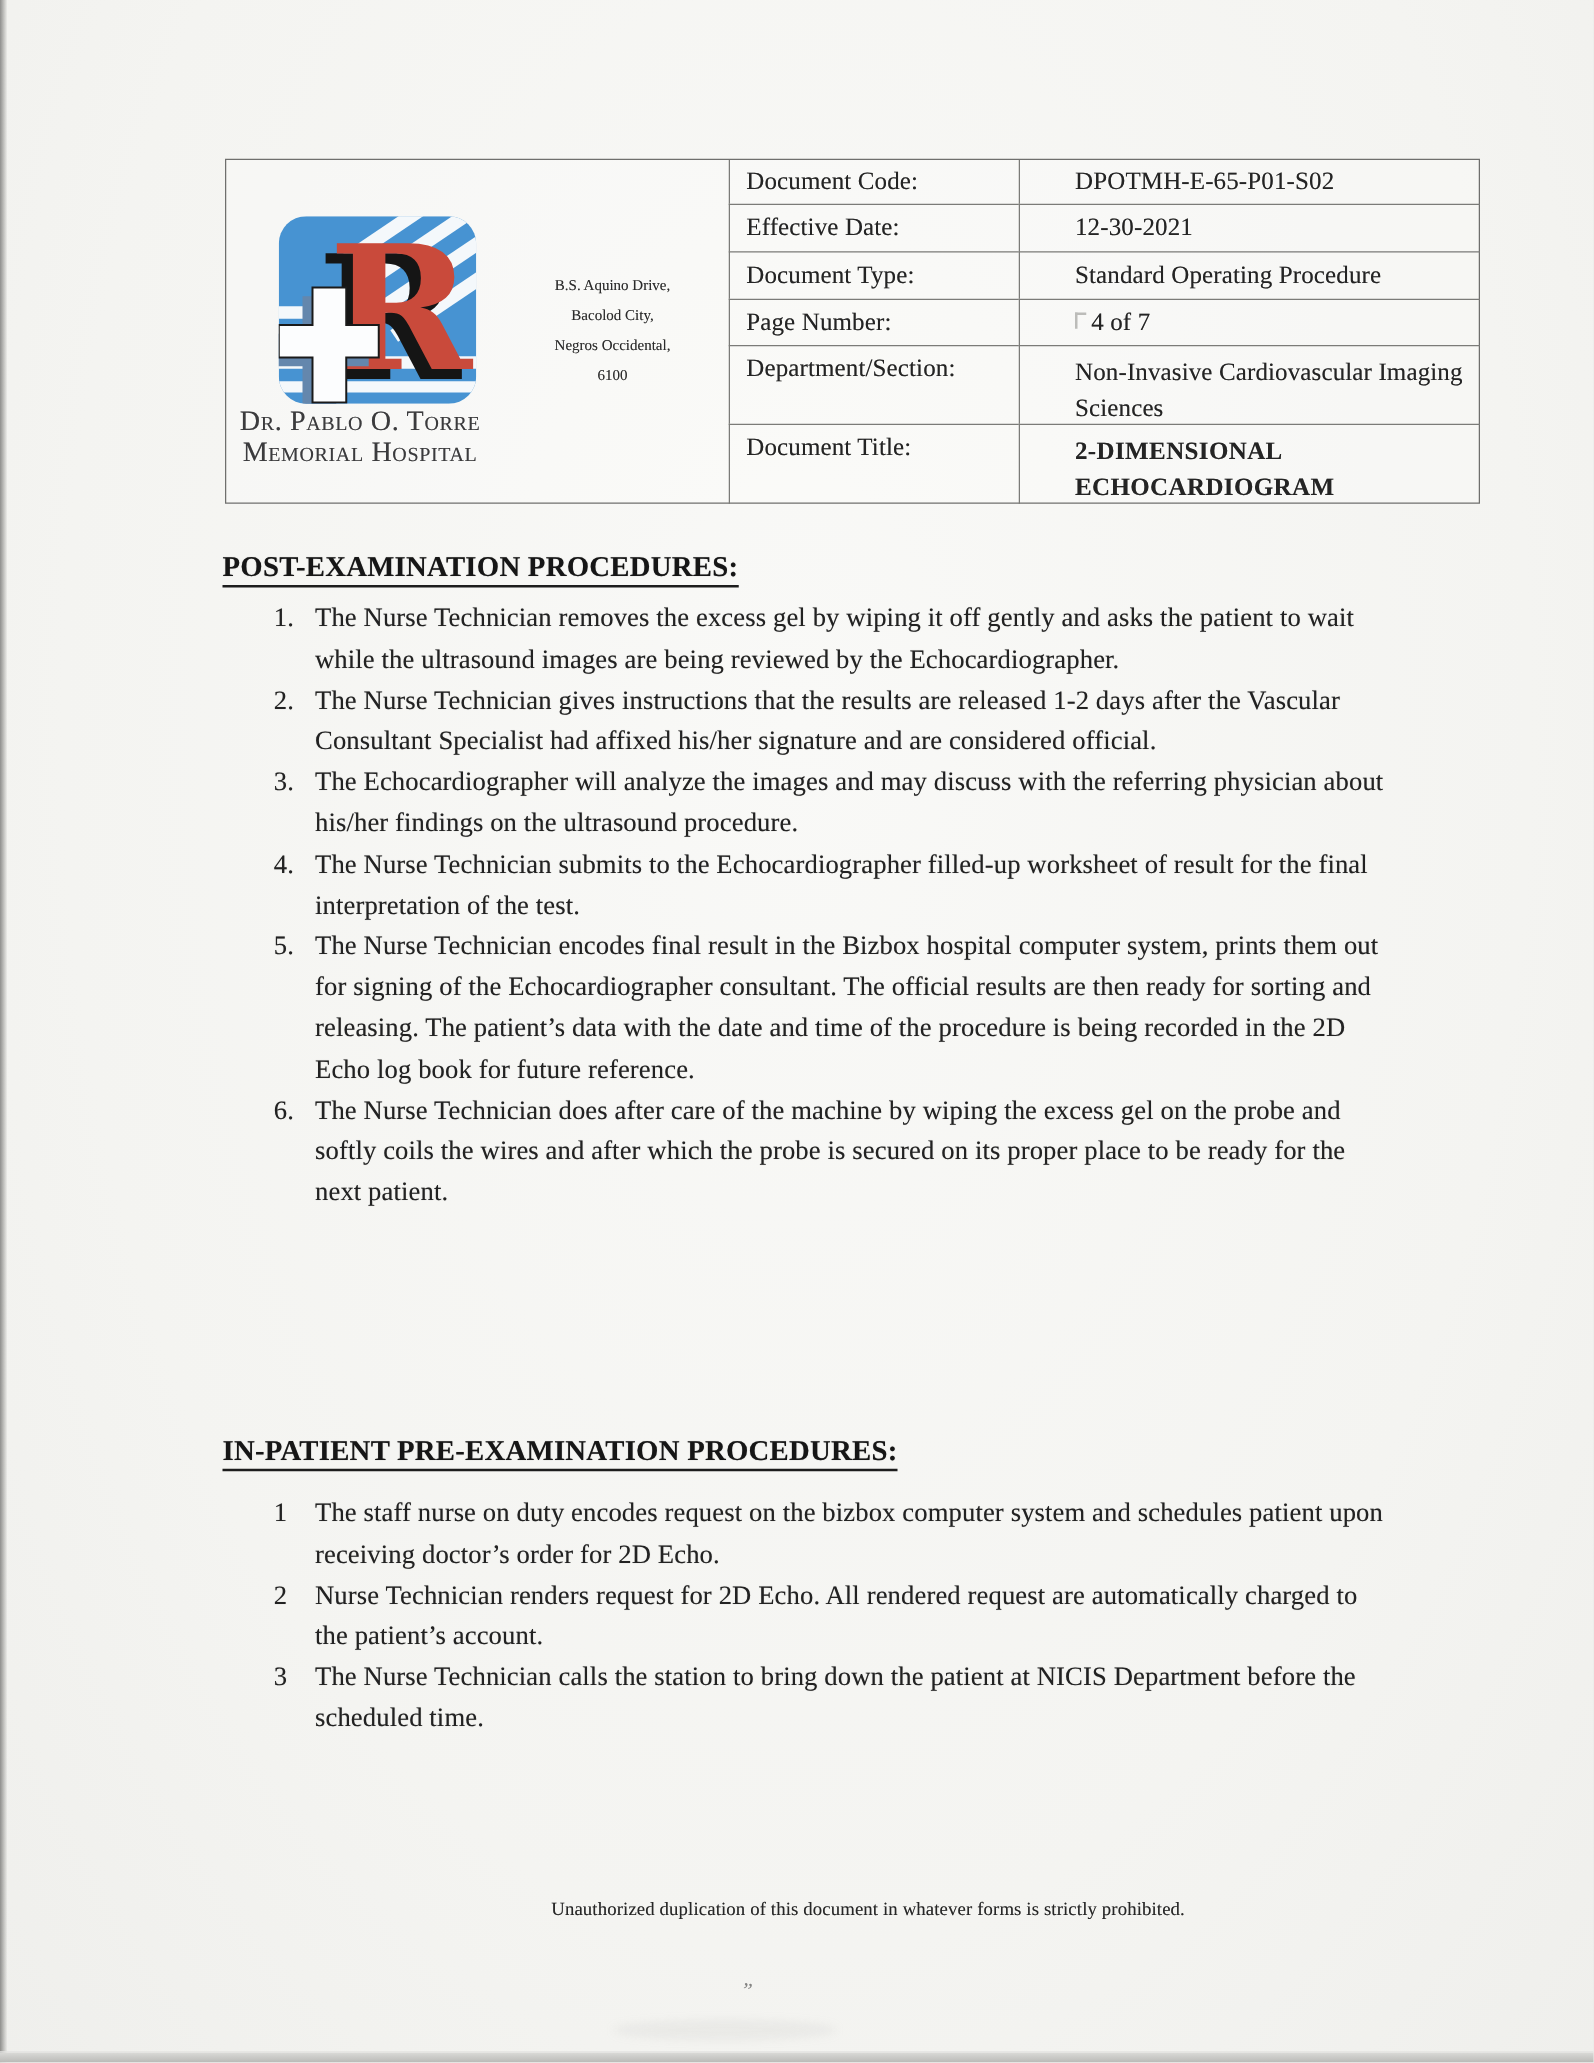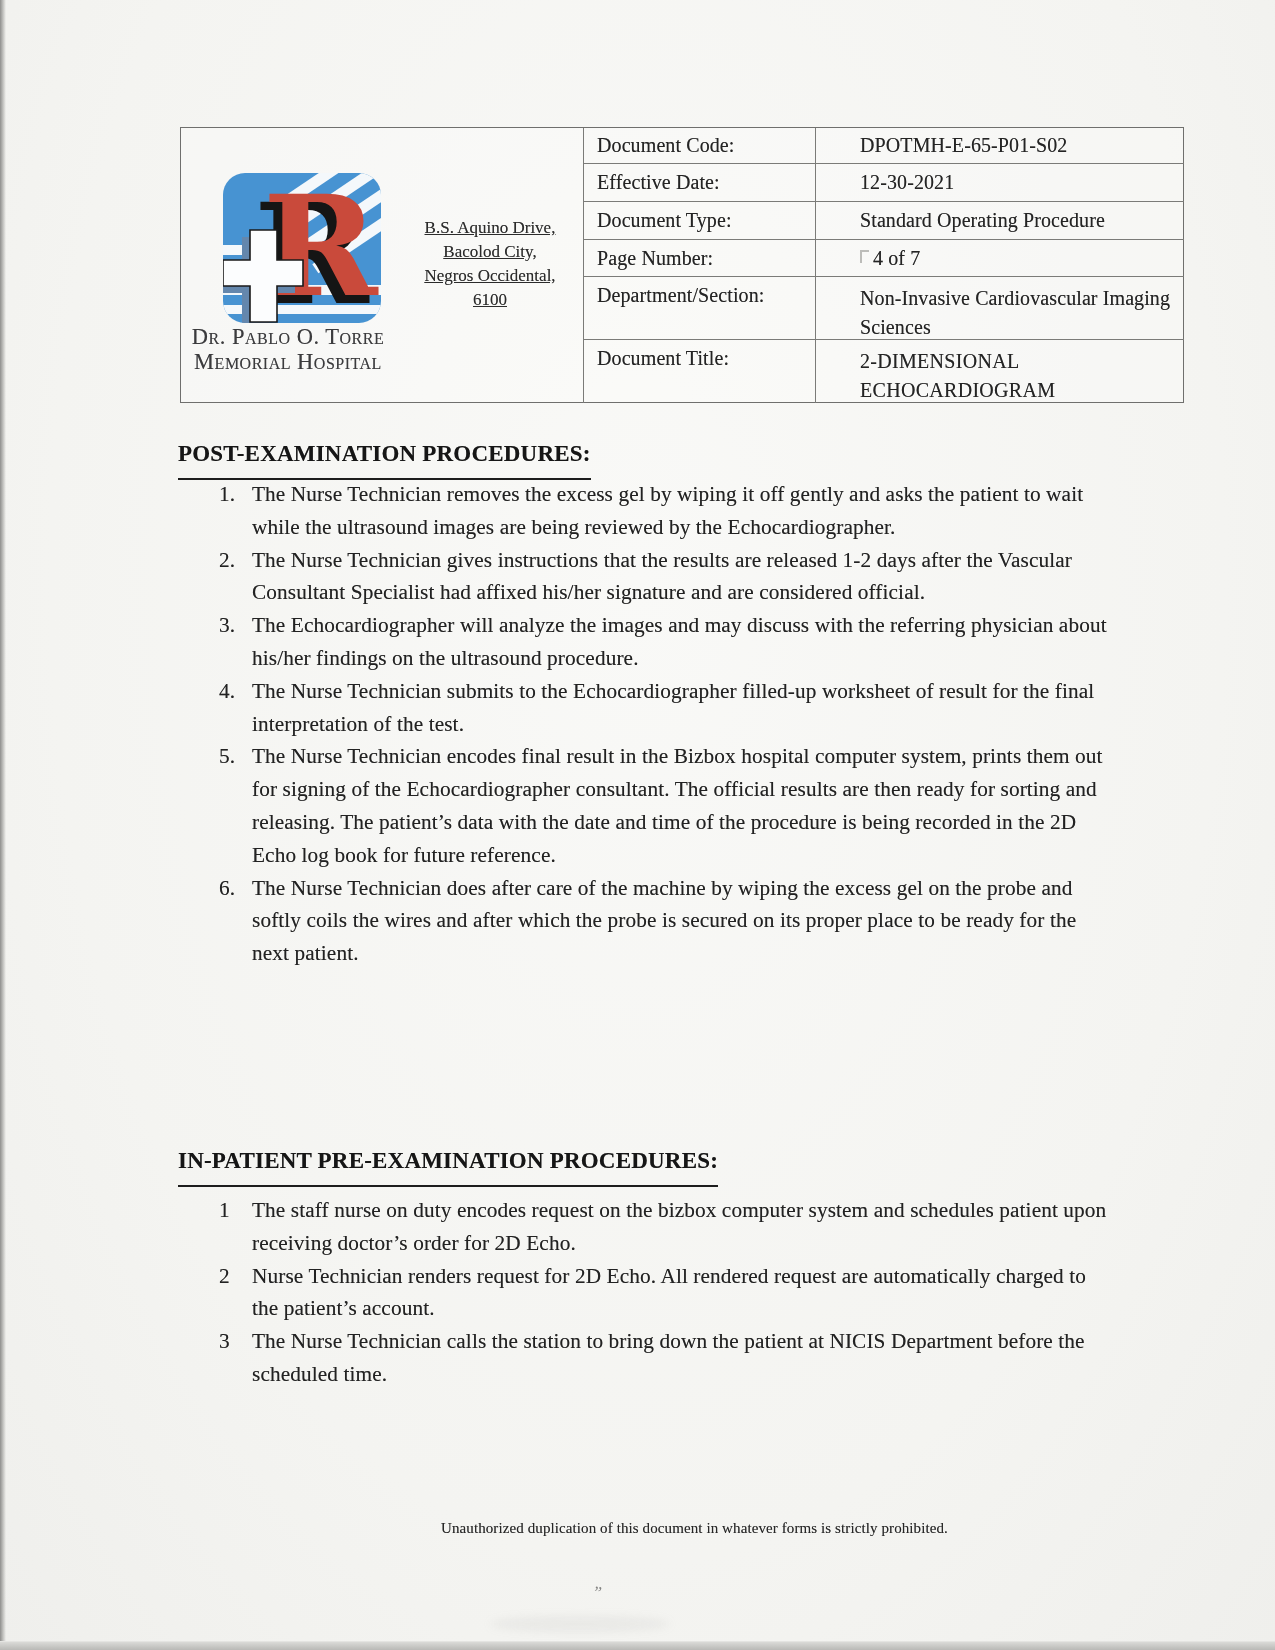--- a/index.html
+++ b/index.html
@@ -47,47 +47,47 @@
     border-left: 1px solid #7b7b78;
     border-top: 1px solid #7b7b78;
     display: flex; align-items: center;
     padding: 2px 10px 2px 13px;
     font-size: 20px; letter-spacing: 0.1px;
     text-shadow: 0 0 0.5px rgba(30,30,30,0.45);
   }
   .cell.r0 { border-top: none; }
   .cell.top { align-items: flex-start; padding-top: 7px; }
   .cell.value { white-space: pre-line; padding-left: 44px; }
-  .cell.value.bold { font-weight: normal; letter-spacing: 0.3px; line-height: 29px; }
+  .cell.value.bold { font-weight: bold; letter-spacing: 0.3px; line-height: 29px; }
   .cell.dept { line-height: 29px; }
   .pg-mark {
     display: inline-block; width: 9px; height: 13px;
     border-left: 2px solid #bcbcb9; border-top: 2px solid #bcbcb9;
     margin-right: 4px; transform: translateY(-2px);
   }
   
   .logo-svg { position: absolute; left: 42px; top: 45px; }
   .address {
     position: absolute; left: 226px; top: 88px; width: 166px;
-    text-align: center; font-size: 17px; line-height: 24px;
-    color: #2b2b2b; text-shadow: 0 0 0.5px rgba(30,30,30,0.4); text-decoration: underline;
+    text-align: center; font-size: 12px; line-height: 24px;
+    color: #2b2b2b; text-shadow: 0 0 0.5px rgba(30,30,30,0.4);
   }
   .hosp-name {
     position: absolute; left: 0px; top: 176px; width: 214px;
     text-align: center; font-variant: small-caps;
     font-size: 22.5px; line-height: 25px; letter-spacing: 0.5px;
     color: #3b3b3d; text-shadow: 0 0 0.5px rgba(40,40,45,0.4); margin-top: 20px;
   }
   
   .section-heading {
     position: absolute; left: 178px;
     font-size: 23px; font-weight: bold; letter-spacing: 0.2px;
     color: #161616;
     border-bottom: 2px solid #1d1d1d;
-    padding-bottom: 11px;
+    padding-bottom: 1px;
     text-shadow: 0 0 0.6px rgba(20,20,20,0.5);
   }
   .h1 { top: 441px; }
   .h2 { top: 1148px; }
   .list {
     position: absolute; left: 212px; width: 918px;
     font-size: 21.3px; line-height: 32.8px; letter-spacing: 0.1px;
     color: #222; text-shadow: 0 0 0.6px rgba(25,25,25,0.4);
   }
   .list1 { top: 478px; }

